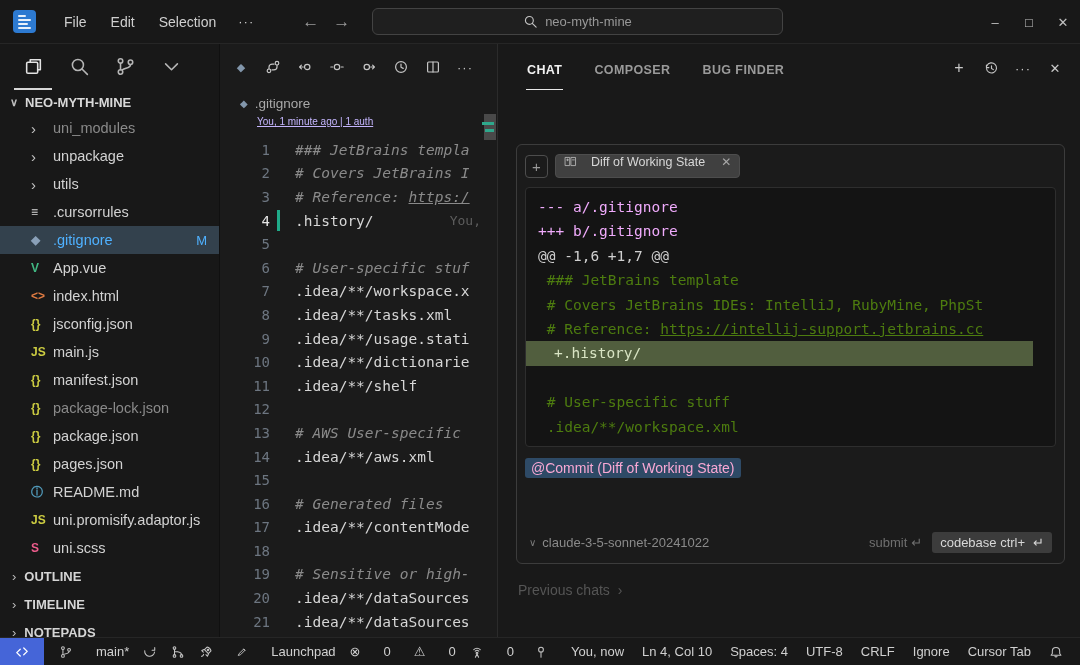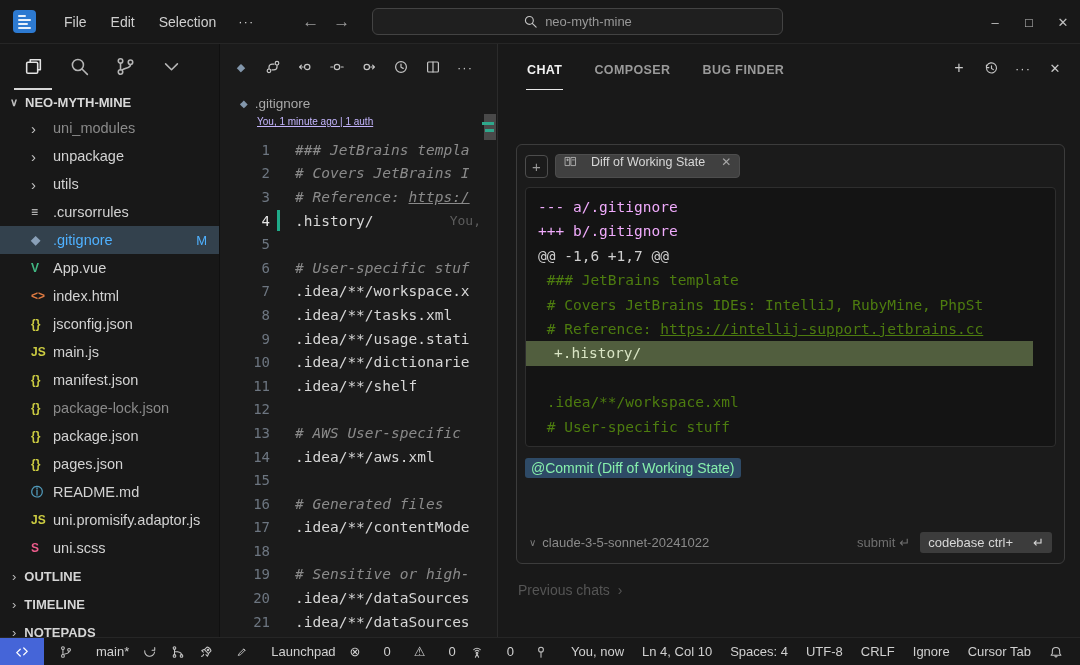--- a/index.html
+++ b/index.html
@@ -103,27 +103,27 @@
   .ctx-pill .pill-x { color:#a8a8a8; font-size:12px; margin-left:2px; }
   .diff-block { margin-top:9px; border:1px solid #2e2e2e; border-radius:4px; background:#141414;
     padding:7px 0 7px 12px; font-family:"DejaVu Sans Mono", monospace; font-size:14.5px;
     overflow:hidden; }
   .dl { height:24.4px; line-height:24.4px; white-space:pre; overflow:hidden; color:#4d7c0f; }
   .dl.meta { color:#f0abfc; }
   .dl.hunk { color:#d0d0d0; }
   .dl.added { background:#515e3e; color:#d9e4c4; margin-left:-12px; padding-left:28px; margin-right:22px; }
   .dl .lnk { text-decoration:underline; }
   .mention-row { margin-top:11px; font-size:14px; }
-  .mention { display:inline-block; background:#2e4a66; border-radius:3px; padding:2px 6px; color:#86efac; }
+  .mention { display:inline-block; background:#2e4a66; border-radius:3px; padding:2px 6px; color:#f9a8d4; }
   .input-bottom { margin-top:auto; display:flex; align-items:center; padding:0 4px 2px 4px; }
   .model-sel { display:flex; align-items:center; gap:6px; font-size:13px; color:#8a8a8a; }
   .model-sel .chev { font-size:10px; color:#7a7a7a; }
   .submit-hint { margin-left:auto; font-size:13px; color:#6f6f6f; display:flex; align-items:center; gap:4px; }
   .codebase-btn { margin-left:10px; background:#3c3c3c; border-radius:3px; height:21px;
-    display:flex; align-items:center; padding:0 8px; font-size:13px; color:#d8d8d8; gap:20px; }
+    display:flex; align-items:center; padding:0 8px; font-size:13px; color:#d8d8d8; gap:8px; }
   .prev-chats { position:absolute; left:20px; top:538px; font-size:14px; color:#555555;
     display:flex; align-items:center; gap:8px; }
 
   
   .statusbar { position:absolute; bottom:0; left:0; right:0; height:28px; background:#181818;
     border-top:1px solid #262626; display:flex; align-items:stretch; font-size:13px; color:#d0d0d0; }
   .remote { width:44px; background:#4565d8; display:flex; align-items:center; justify-content:center; }
   .remote svg { stroke:#ffffff; stroke-width:1.5; width:14px; height:14px; }
   .sitem { display:flex; align-items:center; gap:23px; padding:0 7px; white-space:nowrap; }
   .sitem svg { width:14px; height:14px; }
@@ -571,23 +571,23 @@
             <div class="dl ctx"><span> ### JetBrains template</span><span class="lnk"></span></div>
 
             <div class="dl ctx"><span> # Covers JetBrains IDEs: IntelliJ, RubyMine, PhpSt</span><span class="lnk"></span></div>
 
             <div class="dl ctx"><span> # Reference: </span><span class="lnk">https://intellij-support.jetbrains.cc</span></div>
 
             <div class="dl added"><span>+.history/</span><span class="lnk"></span></div>
 
             <div class="dl ctx"><span></span><span class="lnk"></span></div>
 
+            <div class="dl ctx"><span> # User-specific stuff</span><span class="lnk"></span></div>
+
             <div class="dl ctx"><span> .idea/**/workspace.xml</span><span class="lnk"></span></div>
-
-            <div class="dl ctx"><span> # User-specific stuff</span><span class="lnk"></span></div>
 
         </div>
 
         <div class="mention-row">
           <span class="mention">@Commit (Diff of Working State)</span>
         </div>
 
         <div class="input-bottom">
           <div class="model-sel">
             <span class="chev">∨</span>

